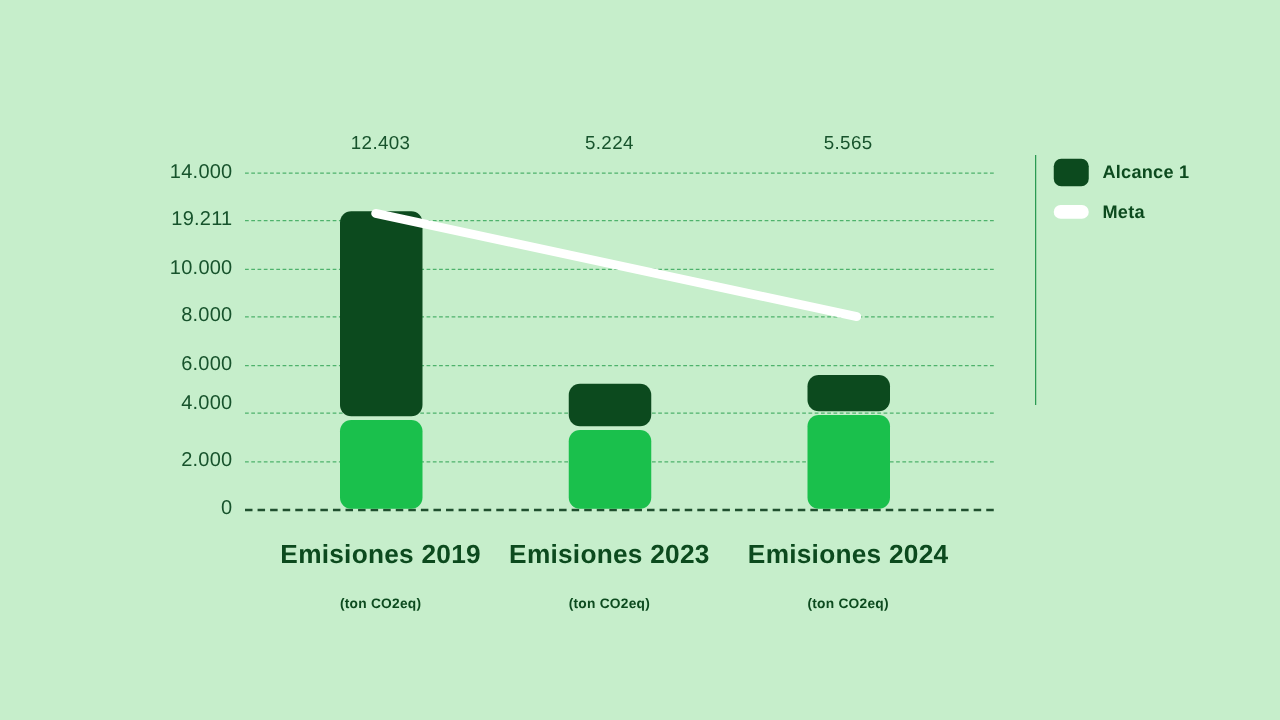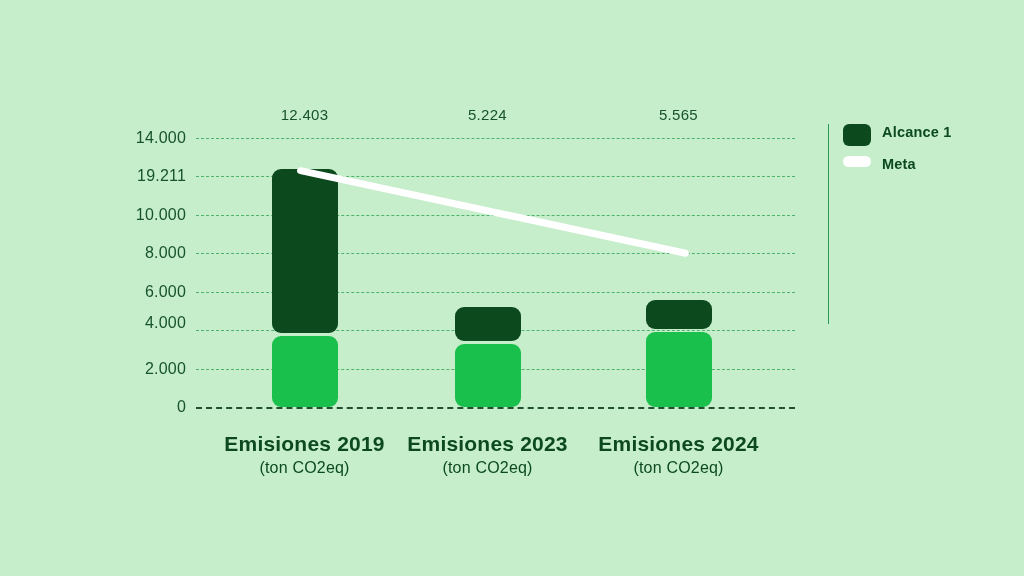--- a/index.html
+++ b/index.html
@@ -95,23 +95,23 @@
   }
   .cat .cat-name {
     display: block;
     font-size: 21px;
     font-weight: 700;
     color: #0c4a1e;
     letter-spacing: .2px;
   }
   .cat .cat-unit {
     display: block;
-    margin-top: 3px;
-    font-size: 16px;
-    font-weight: 400;
+    margin-top: 21px;
+    font-size: 11px;
+    font-weight: 700;
     color: #0c4a1e;
     letter-spacing: .2px;
   }
 
   
   .meta-line {
     position: absolute;
     left: 0;
     top: 0;
     width: 1024px;
@@ -123,21 +123,21 @@
   .legend {
     position: absolute;
     left: 828px;
     top: 124px;
     height: 200px;
     padding-left: 14px;
     border-left: 1.5px solid #2a9a52;
   }
   .legend-row {
     display: flex;
-    align-items: flex-start;
+    align-items: center;
     height: 27px;
     margin-bottom: 5px;
   }
   .swatch {
     width: 28px;
     height: 22px;
     border-radius: 6px;
     flex: 0 0 auto;
   }
   .swatch.sw-alcance1 { background: #0c4a1e; }

